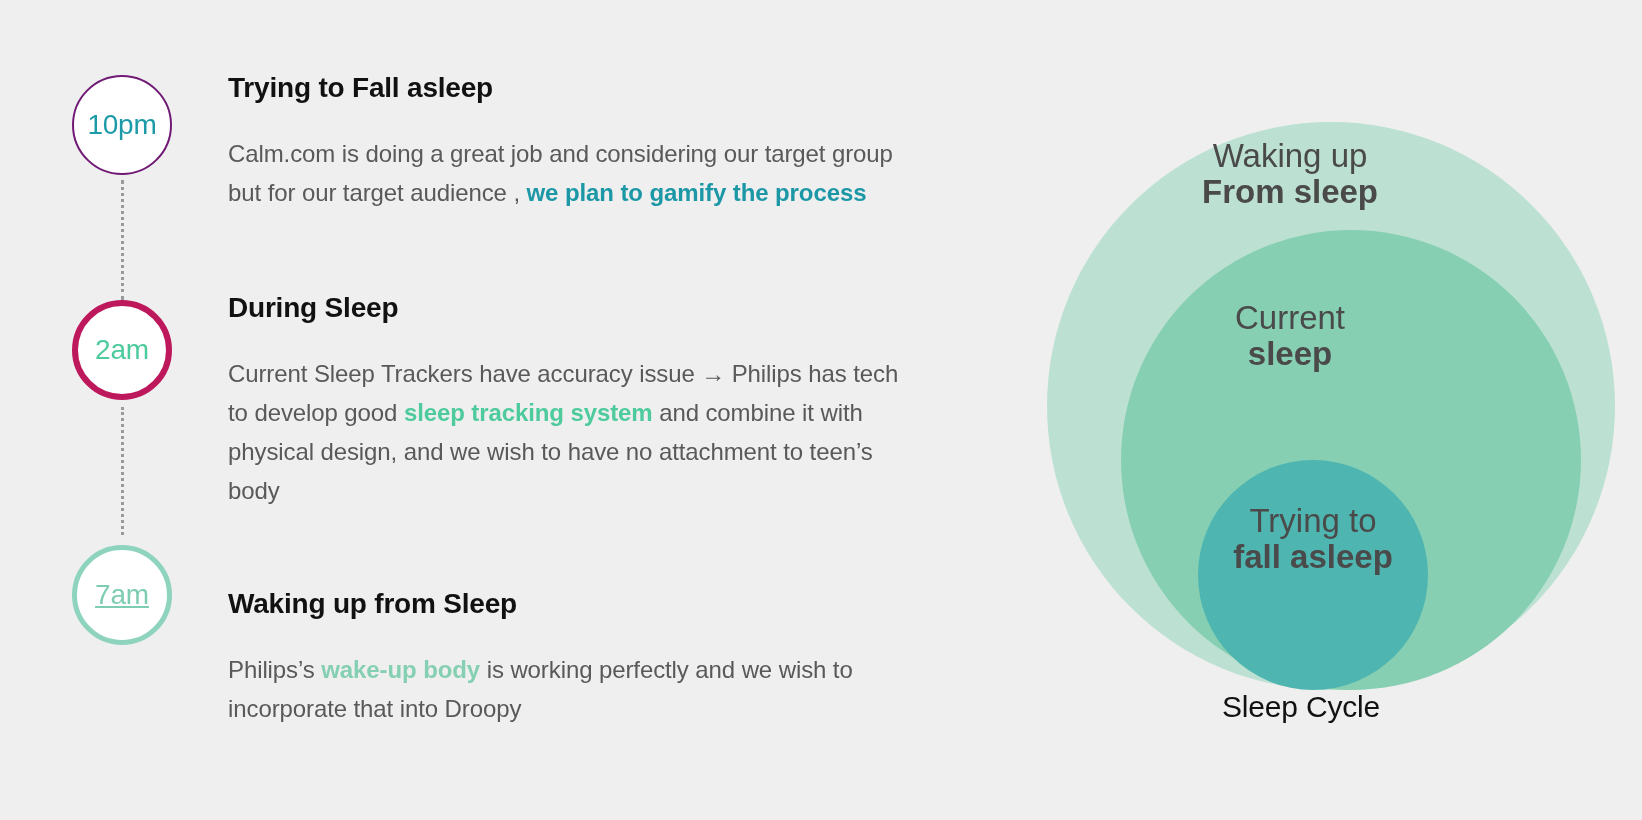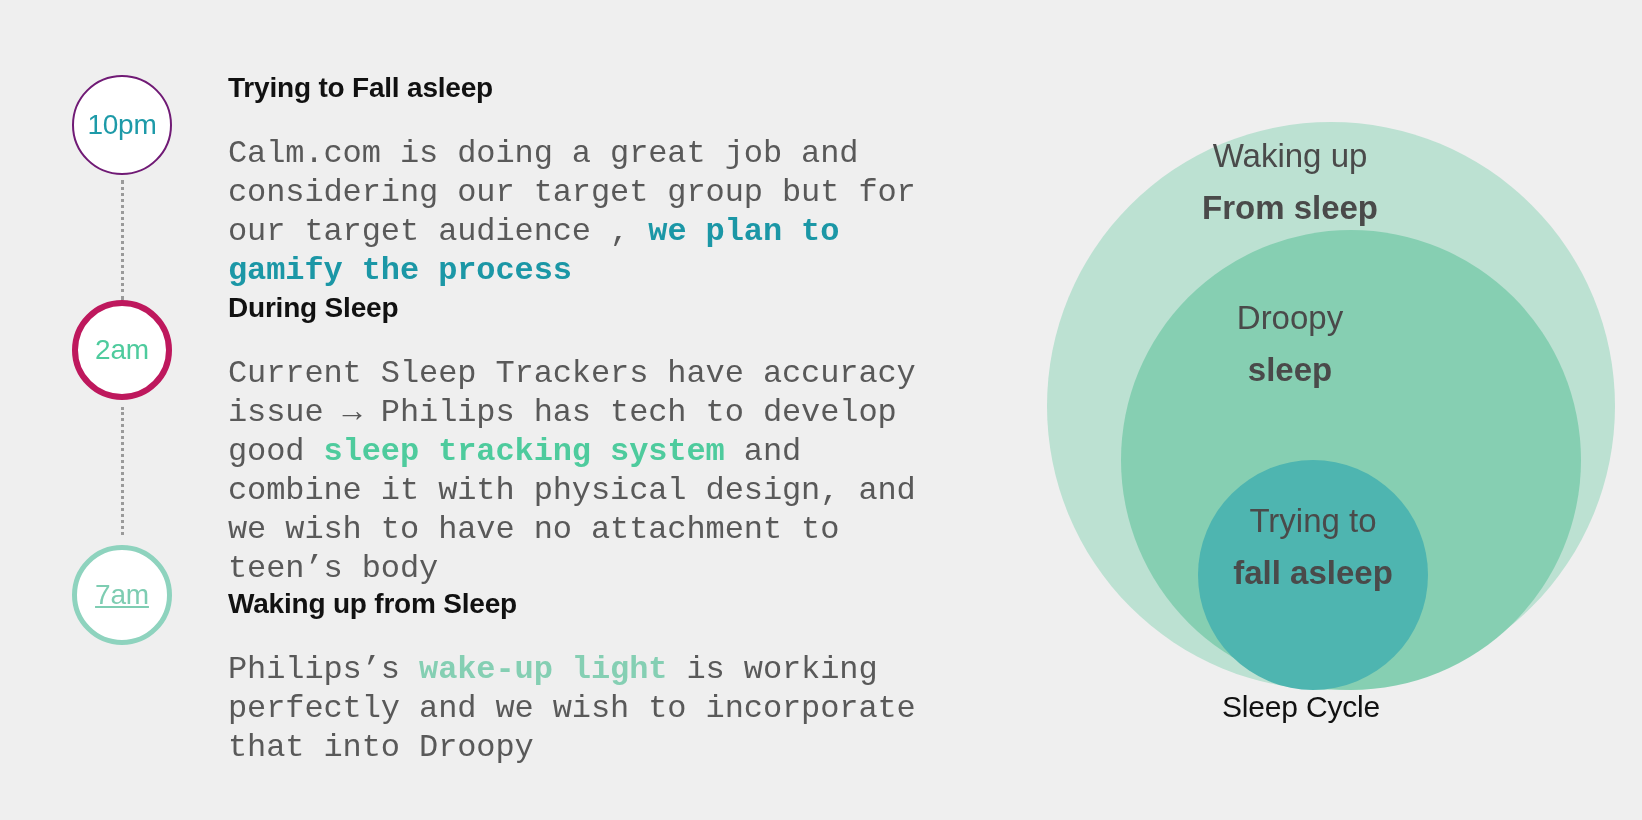--- a/index.html
+++ b/index.html
@@ -77,25 +77,24 @@
 
   .blk h2 {
     font-size: 28px;
     font-weight: bold;
     color: #111111;
     letter-spacing: -0.2px;
     margin-bottom: 30px;
   }
 
   .blk p {
-    font-size: 32px;
+    font-size: 24px;
     line-height: 39px;
     color: #595959;
     letter-spacing: -0.1px;
-    font-family: Liberation Mono, monospace;
   }
 
   .hl { font-weight: bold; }
   .hl.teal  { color: #1B97A6; }
   .hl.green { color: #4ECB9D; }
   .hl.mint  { color: #85CFB3; }
 
   
   .cycle {
     position: absolute;
@@ -134,21 +133,21 @@
   }
 
   .c-label {
     position: absolute;
     text-align: center;
     color: #4a4a4a;
     font-size: 33px;
     line-height: 36px;
     width: 320px;
   }
-  .c-label .b { font-weight: bold; display: block; margin-top: 16px; }
+  .c-label .b { font-weight: bold; display: block; }
 
   .lbl-outer { left: 170px; top: 138px; }
   .lbl-mid   { left: 170px; top: 300px; }
   .lbl-inner { left: 193px; top: 503px; width: 320px; }
 
   .cycle-caption {
     position: absolute;
     left: 0;
     top: 690px;
     width: 682px;
@@ -187,39 +186,39 @@
         <p><span>Calm.com is doing a great job and considering our target group but for our target audience , </span><span class="hl teal">we plan to gamify the process</span><span></span></p>
       </div>
 
       <div class="blk b2">
         <h2>During Sleep</h2>
         <p><span>Current Sleep Trackers have accuracy issue →  Philips has tech to develop good </span><span class="hl green">sleep tracking system</span><span> and combine it with physical design, and we wish to have no attachment to teen’s body</span></p>
       </div>
 
       <div class="blk b3">
         <h2>Waking up from Sleep</h2>
-        <p><span>Philips’s </span><span class="hl mint">wake-up light</span><span> is working perfectly and we wish to incorporate that into Droopy</span></p>
+        <p><span>Philips’s </span><span class="hl mint">wake-up body</span><span> is working perfectly and we wish to incorporate that into Droopy</span></p>
       </div>
 
     </div>
   </div>
 
   <div class="cycle">
 
     <div class="c-outer"></div>
     <div class="c-mid"></div>
     <div class="c-inner"></div>
 
     <div class="c-label lbl-outer">
       <span>Waking up</span>
       <span class="b">From sleep</span>
     </div>
 
     <div class="c-label lbl-mid">
-      <span>Droopy</span>
+      <span>Current</span>
       <span class="b">sleep</span>
     </div>
 
     <div class="c-label lbl-inner">
       <span>Trying to</span>
       <span class="b">fall asleep</span>
     </div>
 
     <div class="cycle-caption">Sleep Cycle</div>
   </div>

